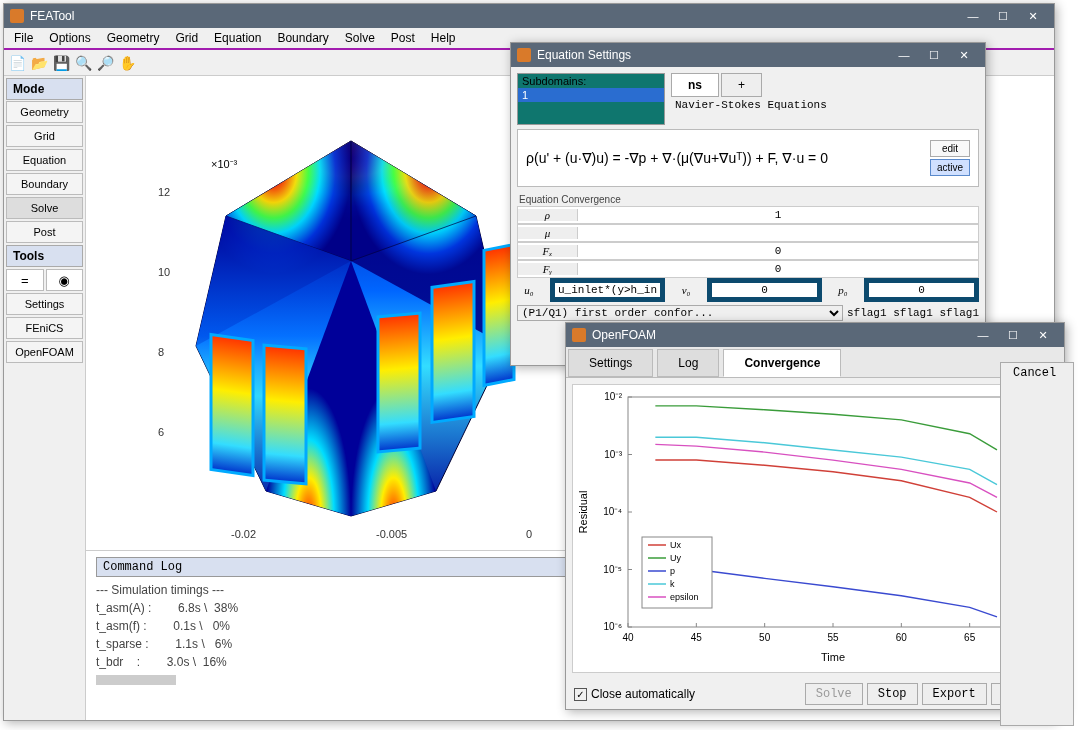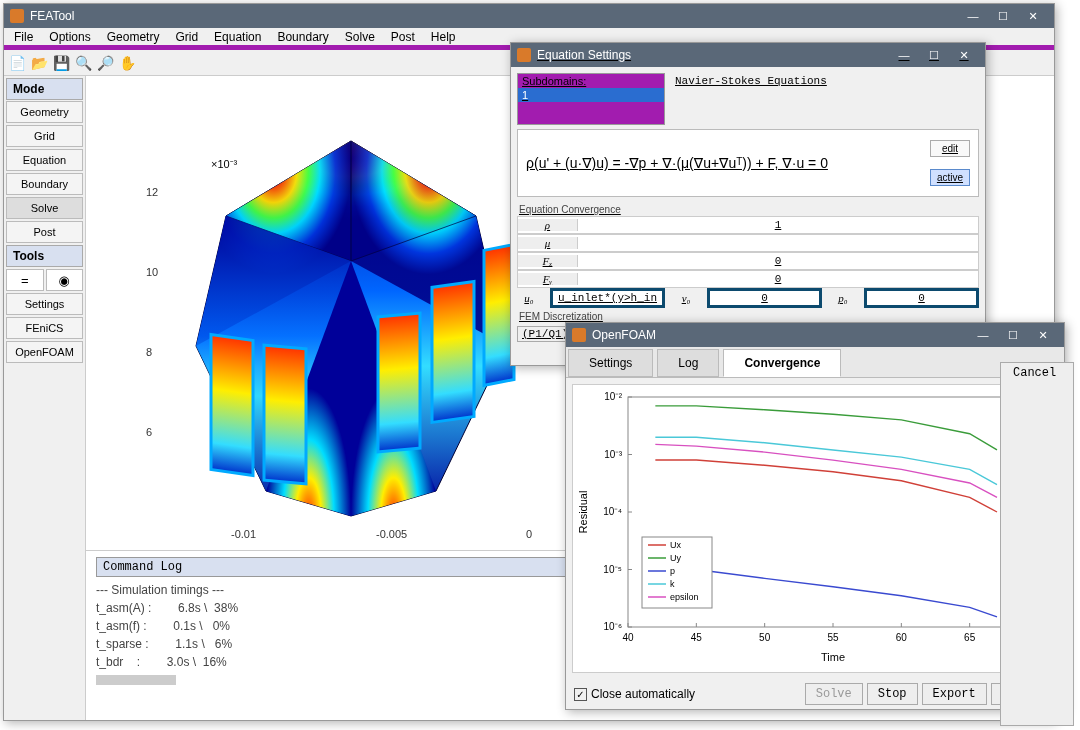--- a/index.html
+++ b/index.html
@@ -6,67 +6,67 @@
 body { background: #fff; width: 1080px; height: 730px; position: relative; overflow: hidden; }
 
 .window { position: absolute; background: #f0f0f0; border: 1px solid #999; box-shadow: 2px 2px 10px rgba(0,0,0,0.3); }
 .titlebar { background: #5a6878; color: #fff; height: 24px; display: flex; align-items: center; padding: 0 6px; font-size: 12px; }
 .titlebar .ticon { width: 14px; height: 14px; background: #d97a2a; margin-right: 6px; border-radius: 2px; }
 .titlebar .spacer { flex: 1; }
 .titlebar .wbtn { width: 30px; height: 20px; display: flex; align-items: center; justify-content: center; color: #fff; cursor: pointer; font-size: 11px; }
 
 
 #main { left: 3px; top: 3px; width: 1052px; height: 718px; background: #f0f0f0; }
-.menubar { background: #f0f0f0; height: 22px; display: flex; align-items: center; padding: 0 4px; font-size: 12px; gap: 4px; border-bottom: 5px solid #a21caf; }
+.menubar { background: #f0f0f0; height: 22px; display: flex; align-items: center; padding: 0 4px; font-size: 12px; gap: 4px; border-bottom: 2px solid #a21caf; }
 .menubar span { padding: 2px 6px; cursor: pointer; }
 .toolbar { background: #f0f0f0; height: 26px; display: flex; align-items: center; padding: 0 4px; gap: 2px; border-bottom: 1px solid #ccc; }
 .tbicon { width: 20px; height: 20px; display: flex; align-items: center; justify-content: center; font-size: 14px; cursor: pointer; }
 
 .mainbody { display: flex; height: calc(100% - 72px); }
 .sidebar { width: 82px; background: #f0f0f0; border-right: 1px solid #ccc; padding: 2px; }
 .sidehdr { background: #d8e0f0; font-weight: bold; font-size: 12px; padding: 3px 6px; border: 1px solid #aaa; margin-bottom: 1px; }
 .sidebtn { background: #f4f4f4; border: 1px solid #bbb; font-size: 11px; padding: 4px 2px; margin-bottom: 2px; text-align: center; cursor: pointer; }
 .sidebtn.sel { background: #ddd; }
 .sideicnrow { display: flex; gap: 2px; margin: 2px 0; }
 .sideicn { flex: 1; height: 22px; border: 1px solid #bbb; background: #fff; display: flex; align-items: center; justify-content: center; font-size: 13px; cursor: pointer; }
 
 .plotarea { flex: 1; display: flex; flex-direction: column; background: #fff; }
 .plot3d { flex: 1; position: relative; background: #fff; }
 .plot3d svg { position: absolute; left: 50px; top: 10px; }
-.axis-y { position: absolute; left: 60px; top: 20px; font-size: 11px; color: #333; text-align: right; }
+.axis-y { position: absolute; left: 72px; top: 20px; font-size: 11px; color: #333; text-align: right; }
 .axis-x { position: absolute; bottom: 10px; font-size: 11px; color: #333; }
 .ylabel { position: absolute; left: 90px; top: 80px; font-size: 11px; margin-left: 35px; }
 
 .cmdlog { height: 170px; border-top: 1px solid #ccc; padding: 6px 10px; font-family: "Courier New", monospace; font-size: 12px; overflow: hidden; }
 .cmdhdr { background: #d8e0f0; padding: 2px 6px; border: 1px solid #999; margin-bottom: 4px; font-family:"Courier New"; }
 .cmdline { white-space: pre; color: #444; line-height: 1.5; }
 .scrollhint { width: 80px; height: 10px; background: #ccc; margin-top: 4px; }
 
 
-#eqwin { left: 510px; top: 42px; width: 476px; height: 324px; text-decoration: underline; }
+#eqwin { left: 510px; top: 42px; width: 476px; height: 324px; }
 .eqbody { background: #f0f0f0; padding: 6px; height: calc(100% - 24px); display: flex; flex-direction: column; position: relative; }
 .eqtop { display: flex; gap: 6px; height: 52px; }
-.sublist { border: 1px solid #999; background: #a21caf; width: 148px; font-size: 11px; }
+.sublist { border: 1px solid #999; background: #0f766e; width: 148px; font-size: 11px; }
 .sublist .lbl { padding: 1px 4px; }
 .sublist .item { background: #2a6dd0; color: #fff; padding: 1px 4px; }
 .eqtabs { display: flex; align-items: flex-end; }
 .eqtab { border: 1px solid #aaa; background: #fff; padding: 4px 16px; font-size: 12px; font-weight: bold; margin-right: 2px; cursor: pointer; }
 .eqtab.plus { font-weight: normal; background: #eee; }
 .nslabel { font-size: 11px; font-family: "Courier New"; padding: 2px 4px; }
 .eqformula { background: #fff; border: 1px solid #bbb; padding: 10px 8px; margin: 4px 0; display: flex; align-items: center; font-family: "Times New Roman", serif; font-size: 14px; }
-.eqformula .rhsbtns { margin-left: auto; display: flex; flex-direction: column; gap: 12px; }
+.eqformula .rhsbtns { margin-left: auto; display: flex; flex-direction: column; gap: 2px; }
 .minibtn { border: 1px solid #aaa; background: #f8f8f8; font-size: 10px; padding: 2px 6px; cursor: pointer; text-align: center; }
 .minibtn.active { background: #d0e0ff; border-color: #5a8acc; }
 .sect { font-size: 10px; color: #444; margin-top: 2px; padding: 1px 2px; }
 .coefrow { display: flex; align-items: center; border: 1px solid #ccc; background: #fff; font-size: 11px; height: 18px; }
 .coefrow .cn { width: 60px; text-align: center; font-style: italic; font-family: serif; background: #eee; border-right: 1px solid #ccc; }
 .coefrow .cv { flex: 1; text-align: center; font-family: "Courier New"; }
 .icrow { display: flex; gap: 9px; font-size: 11px; align-items: center; }
 .icrow .lbl { font-family: serif; font-style: italic; width: 24px; text-align: center; }
-.icrow input { flex: 1; font-family: "Courier New"; font-size: 11px; border: 3px solid #0c4a6e; padding: 1px 3px; text-align: center; min-width: 0; }
+.icrow input { flex: 1; font-family: "Courier New"; font-size: 11px; border: 5px solid #0c4a6e; padding: 1px 3px; text-align: center; min-width: 0; }
 .femrow { display: flex; gap: 4px; align-items: center; margin-top: 3px; }
 .femrow select { flex: 1; font-family: "Courier New"; font-size: 11px; border: 1px solid #aaa; }
 .femrow .sf { font-family: "Courier New"; font-size: 11px; }
 
 
 #ofwin { left: 565px; top: 322px; width: 500px; height: 388px; }
 .ofbody { background: #f0f0f0; height: calc(100% - 24px); display: flex; flex-direction: column; }
 .oftabs { display: flex; background: #e8e8e8; border-bottom: 1px solid #bbb; }
 .oftab { padding: 6px 20px; font-size: 12px; border: 1px solid #bbb; background: #ddd; cursor: pointer; margin: 2px 2px 0 2px; }
 .oftab.active { background: #fff; font-weight: bold; border-bottom: 1px solid #fff; }
@@ -127,21 +127,21 @@
       <div class="sidebtn">FEniCS</div>
       <div class="sidebtn">OpenFOAM</div>
     </div>
     <div class="plotarea">
       <div class="plot3d">
         <div class="ylabel">×10⁻³</div>
         <div class="axis-y" style="top:110px">12</div>
         <div class="axis-y" style="top:190px">10</div>
         <div class="axis-y" style="top:270px">8</div>
         <div class="axis-y" style="top:350px">6</div>
-        <div class="axis-x" style="left:145px">-0.01</div>
+        <div class="axis-x" style="left:145px">-0.02</div>
         <div class="axis-x" style="left:290px">-0.005</div>
         <div class="axis-x" style="left:440px">0</div>
         <svg width="430" height="440">
           <defs>
             <radialGradient id="jet" cx="50%" cy="15%">
               <stop offset="0%" stop-color="#aa0000"></stop>
               <stop offset="15%" stop-color="#ff4400"></stop>
               <stop offset="30%" stop-color="#ffdd00"></stop>
               <stop offset="45%" stop-color="#44ff44"></stop>
               <stop offset="60%" stop-color="#00ddff"></stop>
@@ -211,20 +211,24 @@
     <div class="wbtn">☐</div>
     <div class="wbtn">✕</div>
   </div>
   <div class="eqbody">
     <div class="eqtop">
       <div class="sublist">
         <div class="lbl">Subdomains:</div>
         <div class="item">1</div>
       </div>
       <div style="flex:1">
+        <div class="eqtabs">
+          <div class="eqtab">ns</div>
+          <div class="eqtab plus">+</div>
+        </div>
         <div class="nslabel">Navier-Stokes Equations</div>
       </div>
     </div>
     <div class="eqformula">
       <span>ρ(u' + (u·∇)u) = -∇p + ∇·(μ(∇u+∇uᵀ)) + F, ∇·u = 0</span>
       <div class="rhsbtns">
         <div class="minibtn">edit</div>
         <div class="minibtn active">active</div>
       </div>
     </div>
@@ -245,21 +249,20 @@
         <div class="cv">0</div>
       </div>
     <div class="icrow">
       <span class="lbl">u₀</span>
         <input value="u_inlet*(y&gt;h_in" style="">
       <span class="lbl">v₀</span>
         <input value="0" style="">
       <span class="lbl">p₀</span>
         <input value="0" style="">
     </div>
-    <div class="sect">FEM Discretization</div>
     <div class="femrow">
       <select><option>(P1/Q1) first order confor... </option></select>
       <span class="sf">sflag1 sflag1 sflag1</span>
     </div>
   </div>
 </div>
 <div class="eq-cancel" style="left:1000px; top:362px; position:absolute; z-index:5">Cancel</div>
 
 <div id="ofwin" class="window">
   <div class="titlebar">

